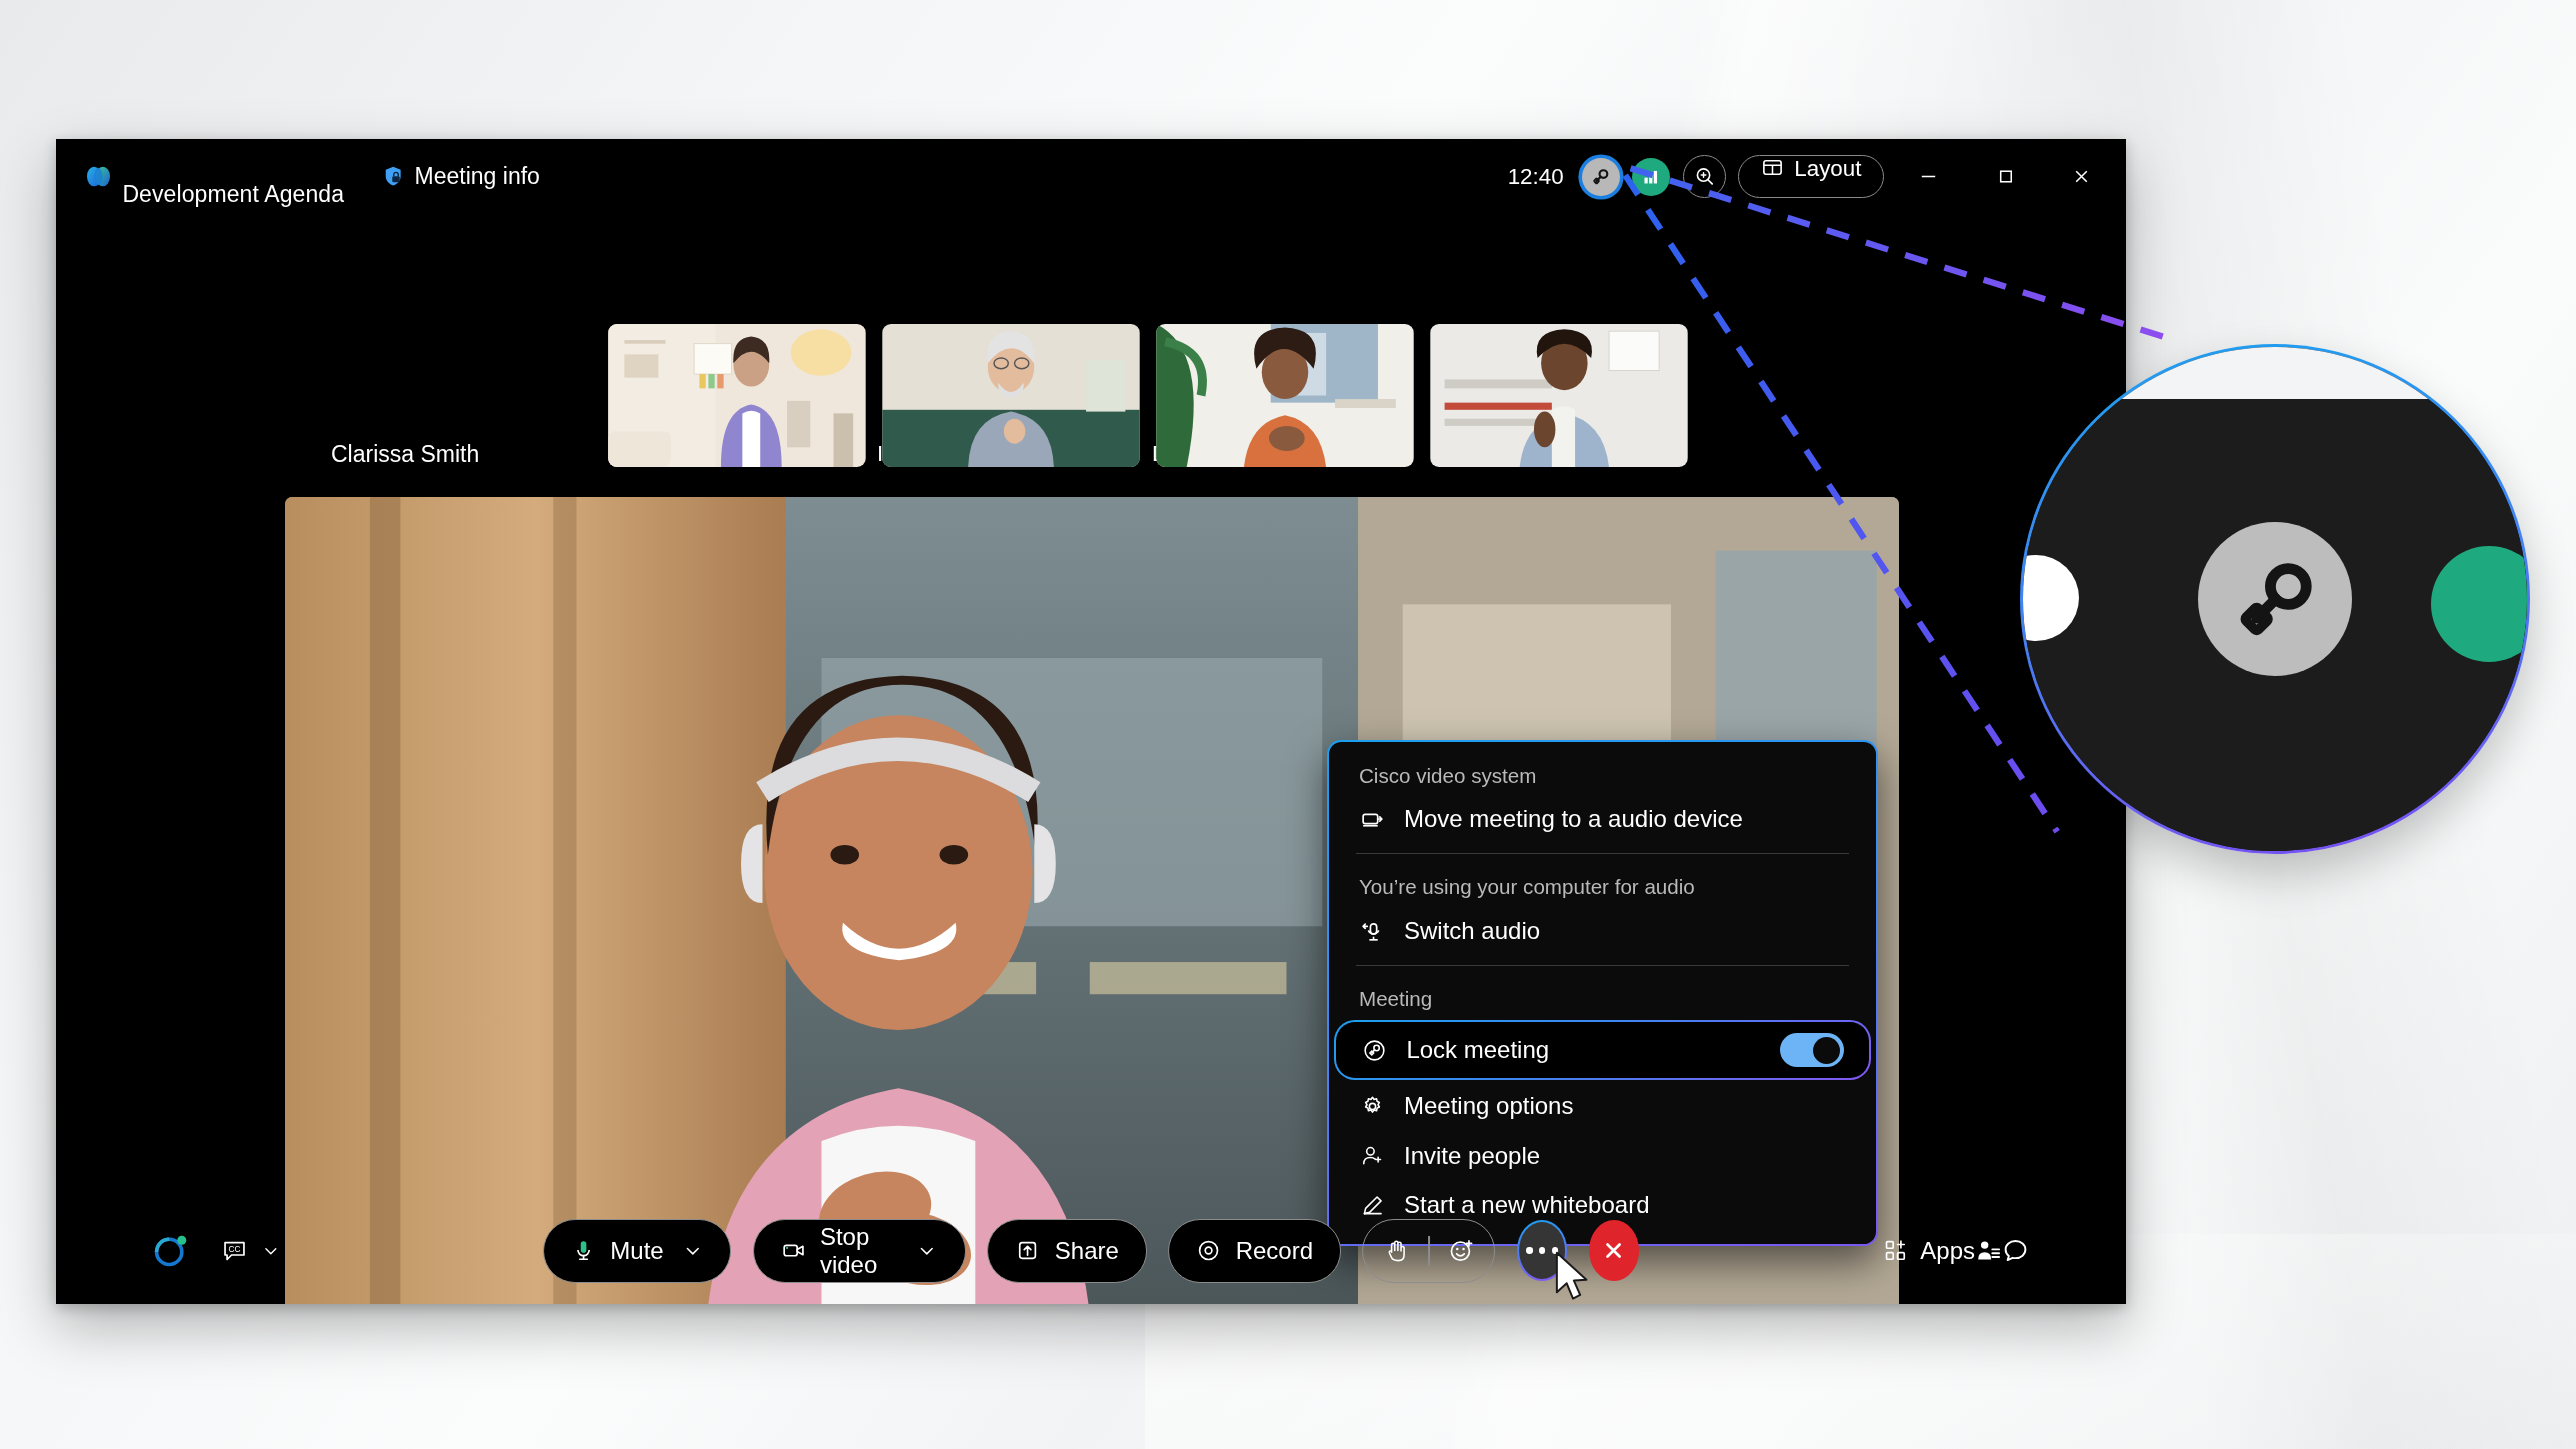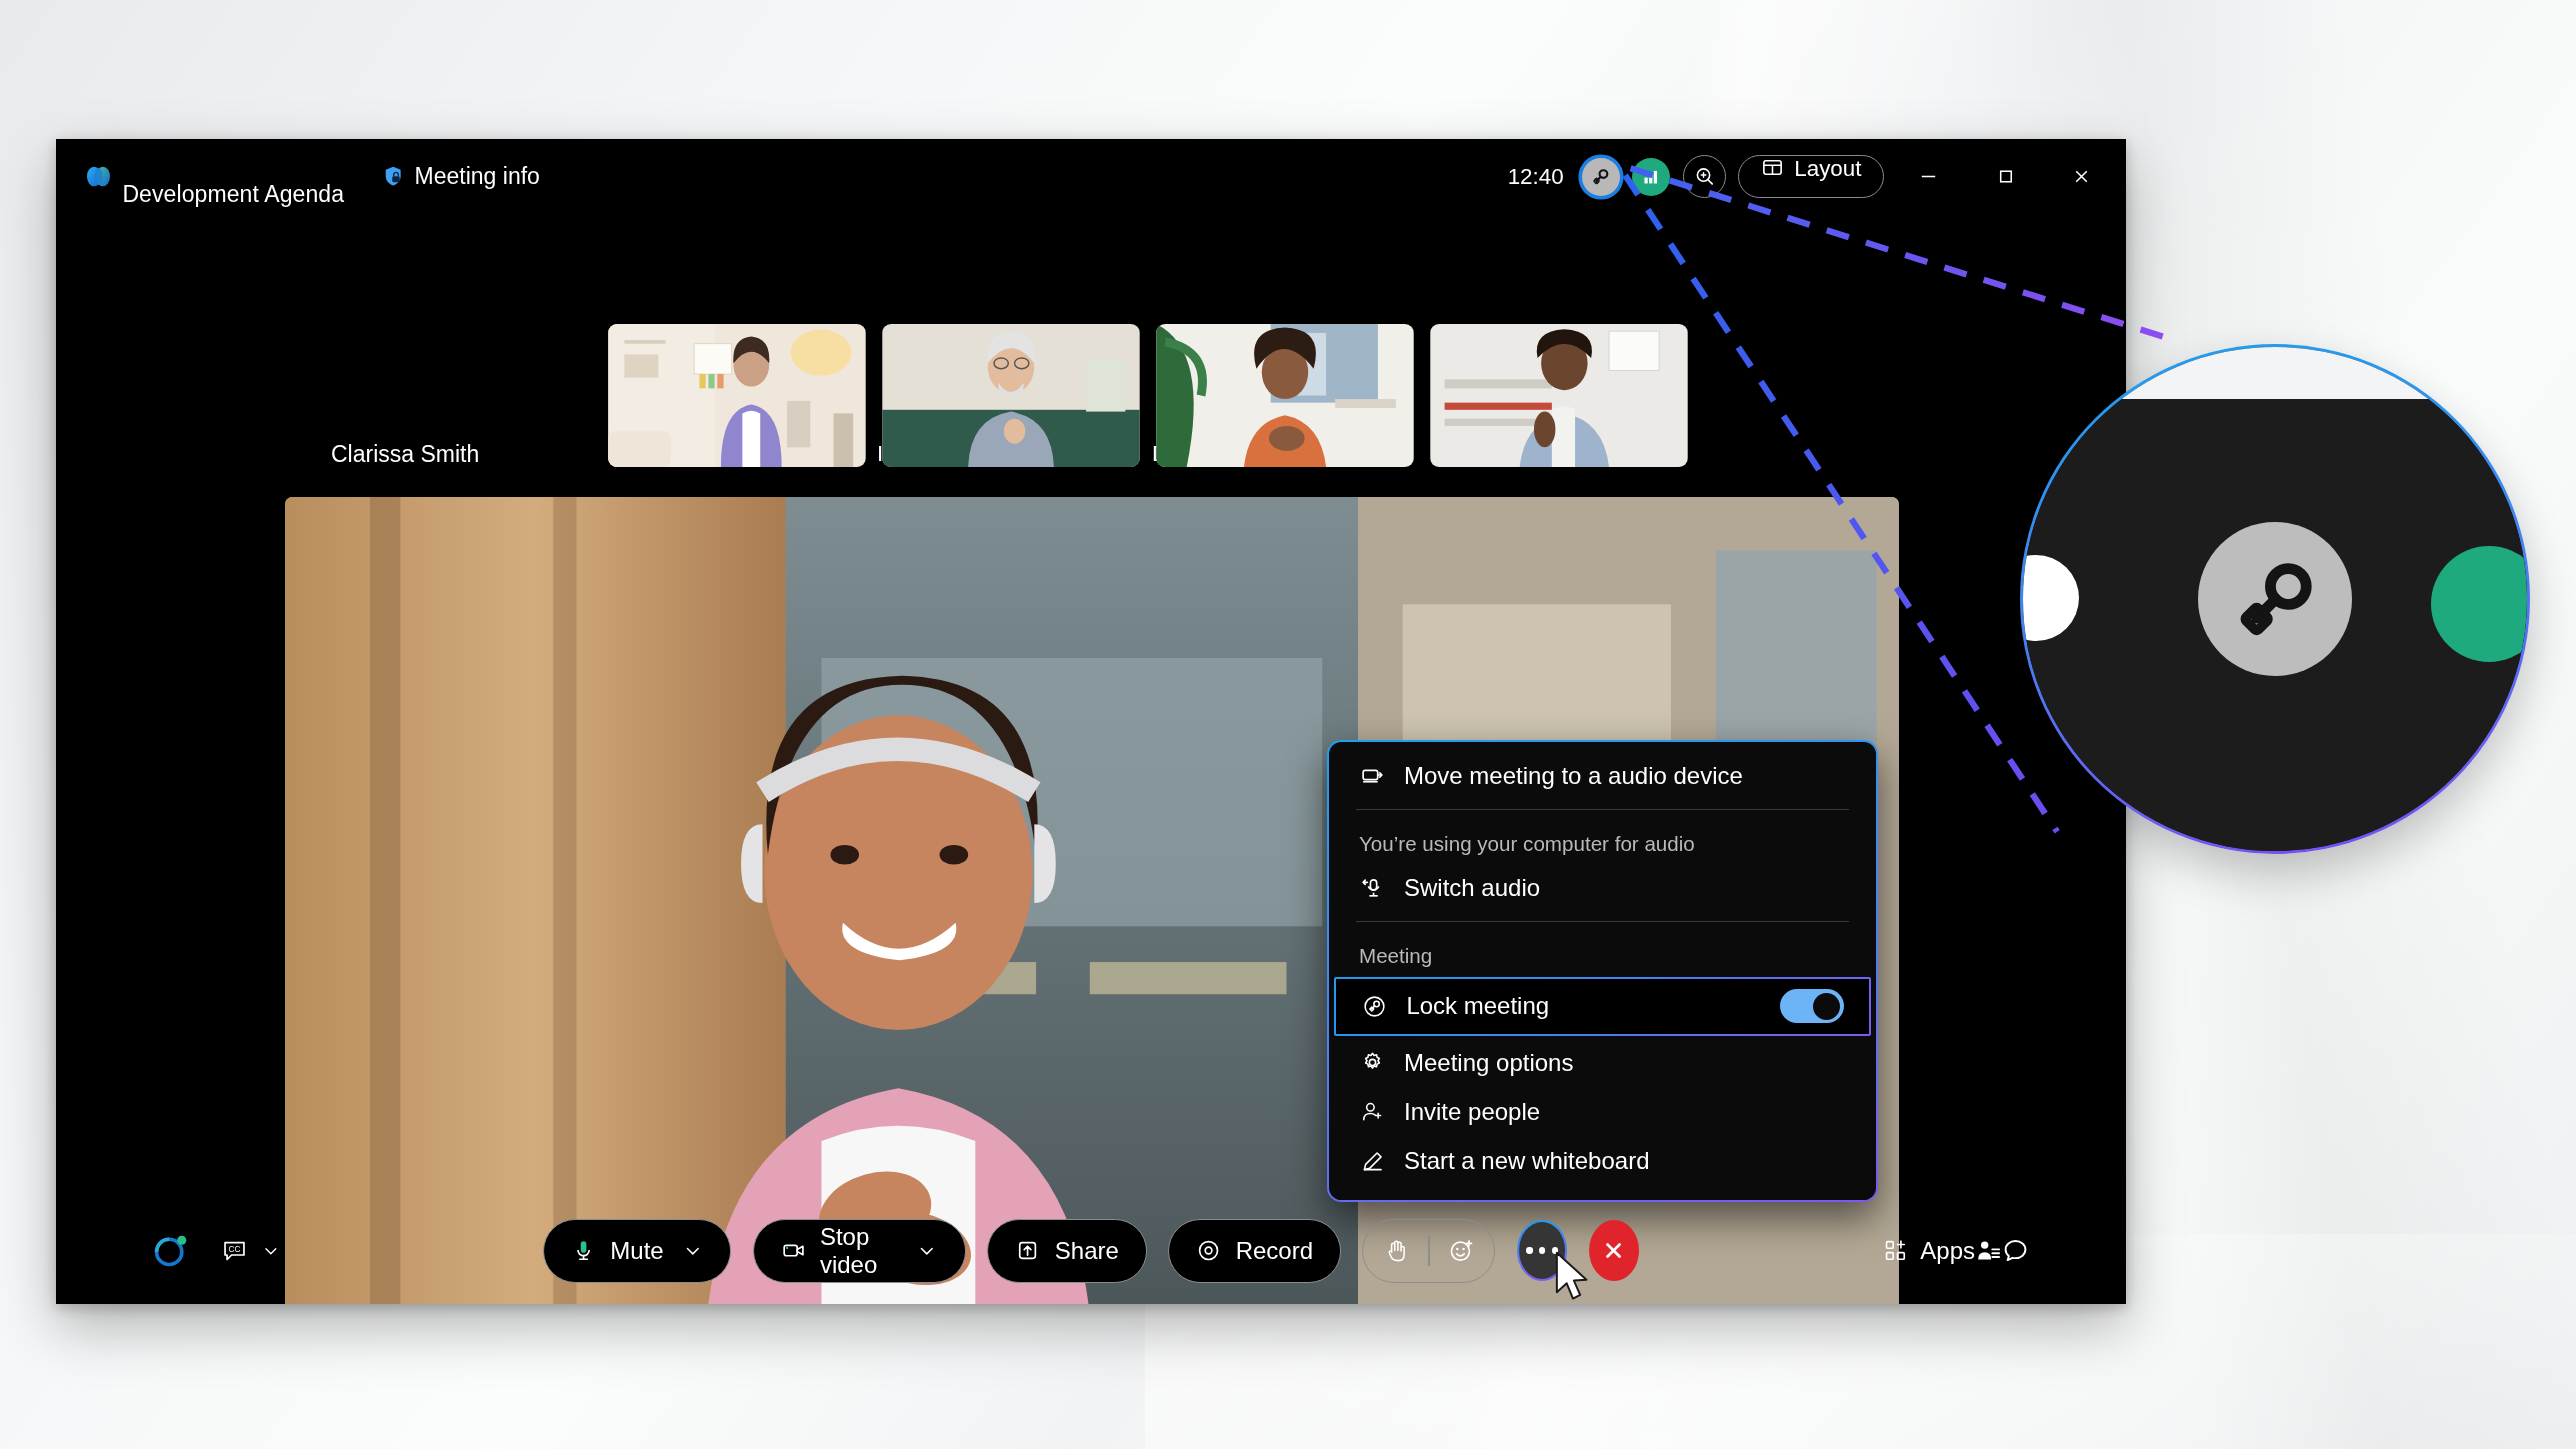--- a/index.html
+++ b/index.html
@@ -82,21 +82,21 @@
     box-shadow: 0 16px 39px rgba(0,0,0,.55);
   }
   .menu-section-label { color: #b9b9b9; font-size: 20.6px; padding: 12.5px 30px 7.2px 30px; }
   .menu-item { display: flex; align-items: center; gap: 18px;
     padding: 10.7px 30px; color: #fff; font-size: 24px; }
   .menu-item .mi-ico { width: 27px; height: 27px; display:flex; align-items:center; justify-content:center; flex: 0 0 27px; }
   .menu-sep { height: 0.9px; background: #3a3a3a; margin: 9px 27px; }
 
   .menu-item.highlighted {
     position: relative; margin: 1.8px 5.4px; padding: 10.7px 25px;
-    border-radius: 2px; border: 2.7px solid transparent;
+    border-radius: 21px; border: 2.7px solid transparent;
     background-image: linear-gradient(#000,#000), linear-gradient(150deg,#1ba0ef 0%,#3f86f0 45%,#8257f2 100%);
     background-origin: border-box; background-clip: padding-box, border-box;
   }
   .toggle { margin-left: auto; width: 64px; height: 34px; border-radius: 18px;
     background: #6db4f6; position: relative; }
   .toggle .knob { position: absolute; right: 3.6px; top: 3.6px; width: 27px; height: 27px;
     border-radius: 50%; background: #0b0b0b; }
 
   
   .toolbar { position: absolute; left: 0; bottom: 0; width: 100%; height: 107px;
@@ -365,20 +365,21 @@
       <g fill="#c6855f">
         <ellipse cx="660" cy="800" rx="64" ry="44" transform="rotate(-16 660 800)"></ellipse>
         <ellipse cx="706" cy="840" rx="62" ry="40" transform="rotate(12 706 840)"></ellipse>
       </g>
       <circle cx="672" cy="860" r="9" fill="#d8b257"></circle>
     </svg>
   </div>
 
   <div class="menu">
 
+    <div class="menu-section-label">Cisco video system</div>
     <div class="menu-item">
       <span class="mi-ico">
         <svg viewBox="0 0 24 24" width="25" height="25">
           <rect x="3" y="7" width="14" height="9" rx="2" fill="none" stroke="#fff" stroke-width="1.6"></rect>
           <path d="M17 11.5 h4 M19 9.5 l2 2 l-2 2" fill="none" stroke="#fff" stroke-width="1.6" stroke-linecap="round" stroke-linejoin="round"></path>
           <path d="M3 18 h14" stroke="#fff" stroke-width="1.6"></path>
         </svg>
       </span>
       <span>Move meeting to a audio device</span>
     </div>

